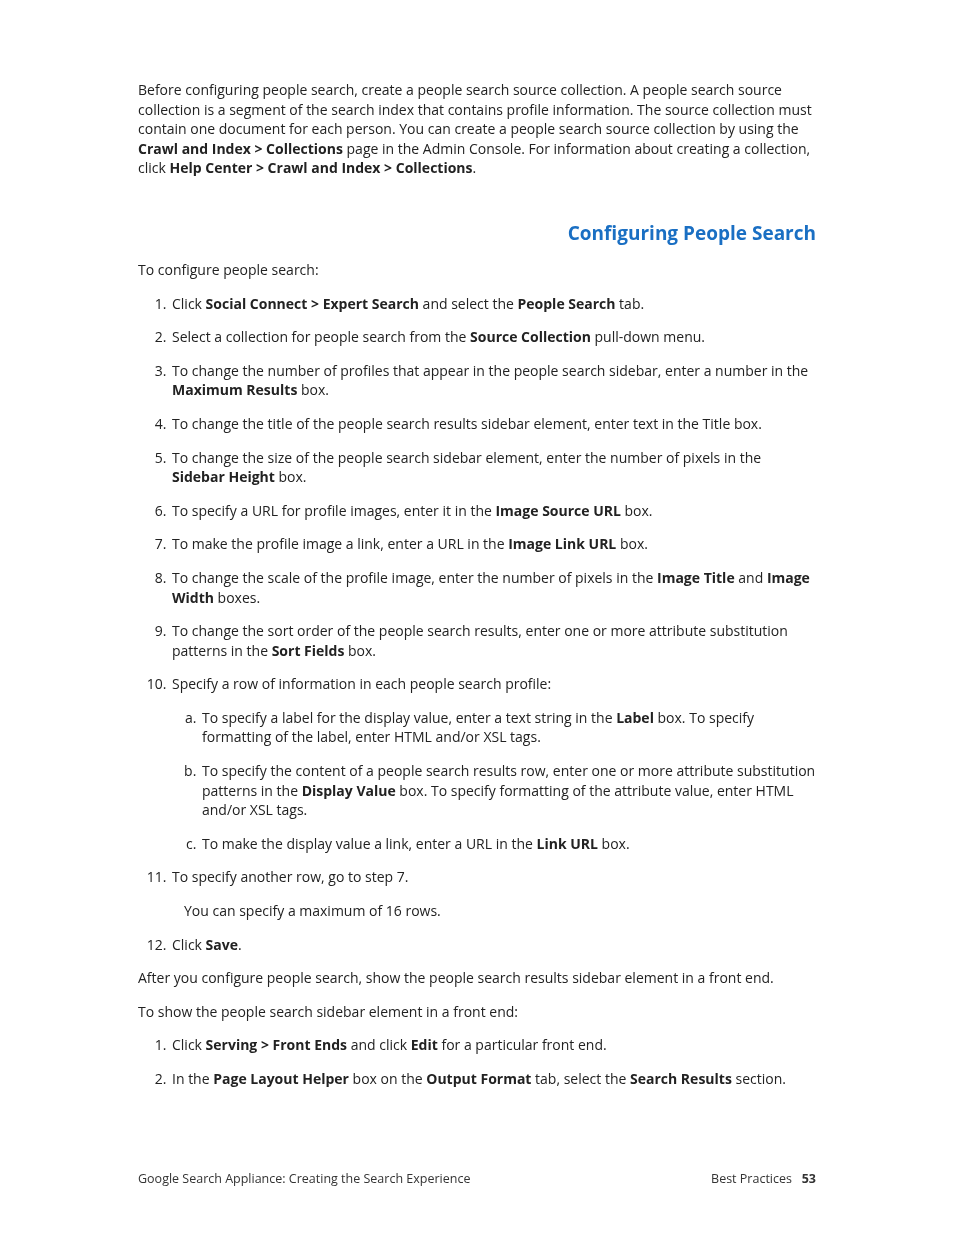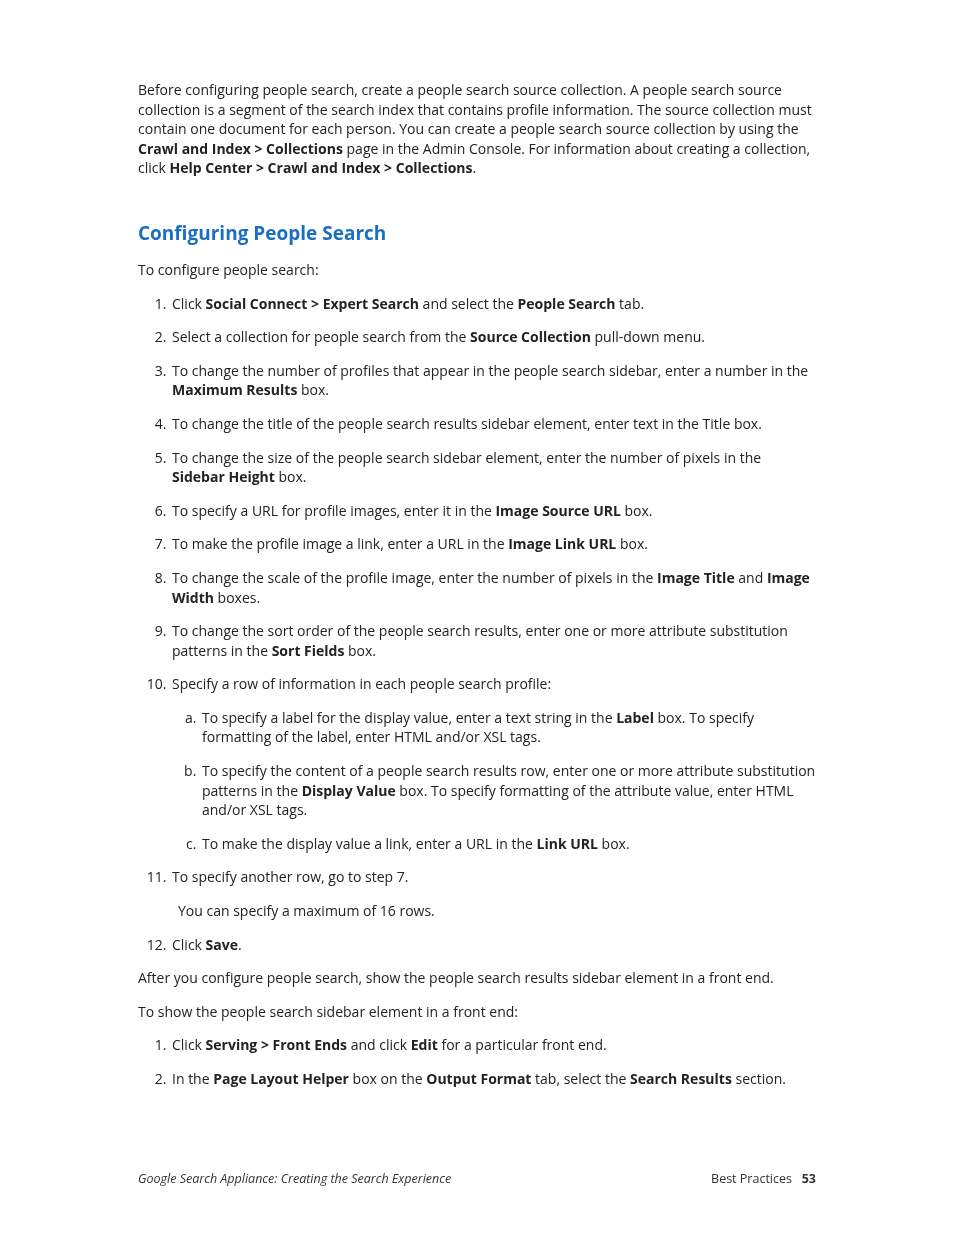--- a/index.html
+++ b/index.html
@@ -19,52 +19,53 @@
   p {
     font-size: 14px;
     line-height: 1.4;
     margin: 0 0 14px 0;
   }
   h2 {
     color: #1a6fc3;
     font-weight: 700;
     font-size: 19px;
     margin: 42px 0 14px 0;
+    text-align: right;
   }
   ol {
     font-size: 14px;
     line-height: 1.4;
     margin: 0;
     padding-left: 32px;
   }
   ol > li {
     padding-left: 2px;
     margin-bottom: 14px;
   }
   ol ol {
     list-style-type: lower-alpha;
     margin-top: 14px;
     padding-left: 28px;
   }
   .sub-text {
     margin-top: 14px;
-    margin-left: 6px;
+    margin-left: 12px;
   }
   strong { font-weight: 700; }
   .footer {
     position: absolute;
     bottom: 48px;
     left: 138px;
     right: 138px;
     font-size: 12.5px;
     color: #333;
     display: flex;
     justify-content: space-between;
   }
-  .footer .left { font-style: italic; }
+  .footer .left { }
   .footer .right strong { font-weight: 700; }
 </style>
 </head>
 <body>
 
 <div class="page">
 
   <p>
     <span>Before configuring people search, create a people search source collection. A people search source collection is a segment of the search index that contains profile information. The source collection must contain one document for each person. You can create a people search source collection by using the </span><strong>Crawl and Index &gt; Collections</strong><span> page in the Admin Console. For information about creating a collection, click </span><strong>Help Center &gt; Crawl and Index &gt; Collections</strong><span>.</span>
   </p>

